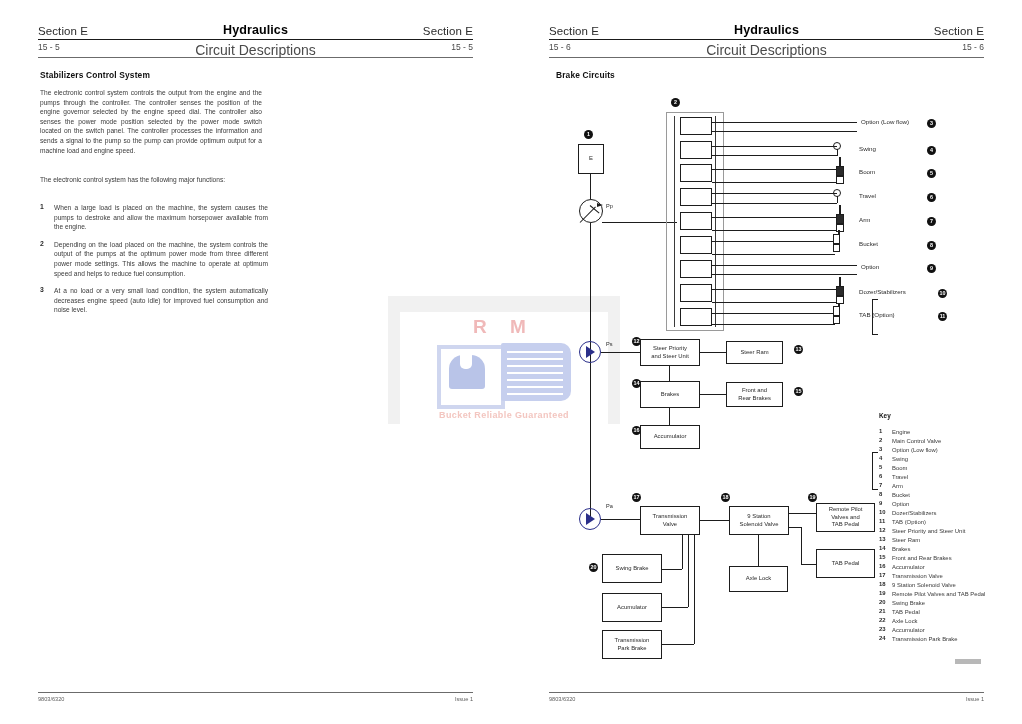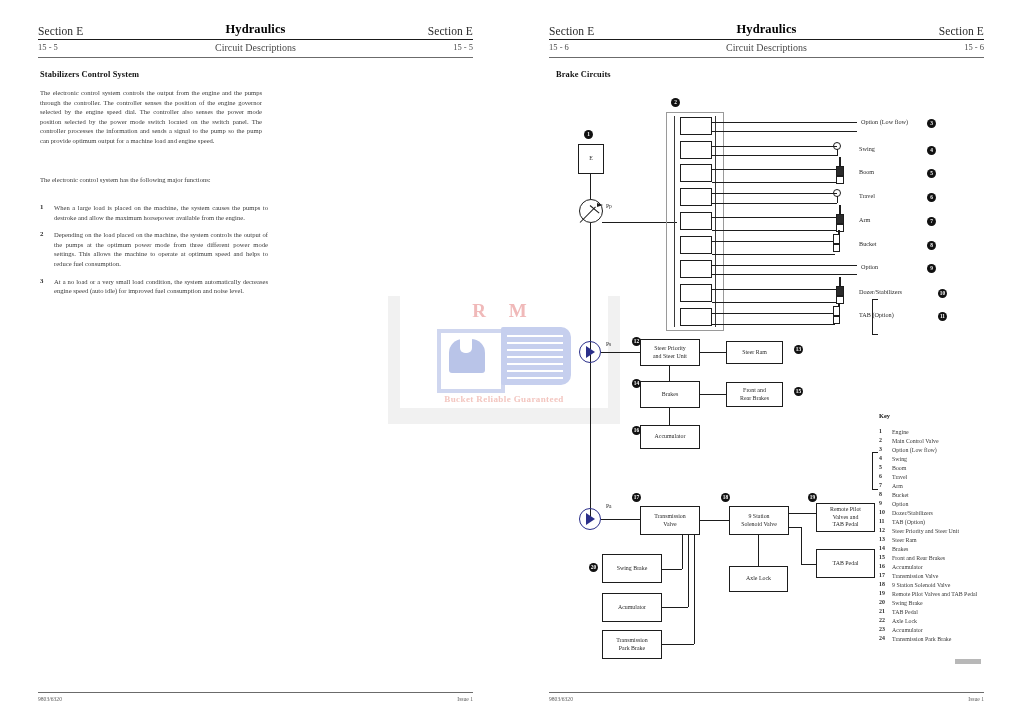--- a/index.html
+++ b/index.html
@@ -1,51 +1,51 @@
 <!DOCTYPE html>
 <html><head>
 <meta charset="utf-8">
 <style>
   html,body{margin:0;padding:0;background:#ffffff;}
   body{width:1022px;height:724px;font-family:"Liberation Sans",sans-serif;color:#1a1a1a;overflow:hidden;}
-  .spread{position:relative;width:1022px;height:724px;font-family:Liberation Serif, serif;}
+  .spread{position:relative;width:1022px;height:724px;}
 
   
   .page{position:absolute;top:0;height:724px;width:511px;}
   .page.left{left:0;}
   .page.right{left:511px;}
 
   
   .hdr{position:absolute;left:38px;right:38px;top:20px;height:26px;}
   .hdr-row1{display:flex;justify-content:space-between;align-items:flex-end;height:17px;}
   .sect{font-size:11.5px;color:#2b2b2b;letter-spacing:.1px;}
   .hdr-title{font-size:12.5px;font-weight:bold;color:#000;letter-spacing:.1px;}
   .rule-thick{border-bottom:1.6px solid #1a1a1a;margin-top:2px;}
   .hdr-row2{display:flex;justify-content:space-between;align-items:flex-start;height:15px;padding-top:2px;}
   .pg{font-size:8.5px;color:#4a4a4a;}
-  .sub{font-size:10px;color:#4a4a4a;}
+  .sub{font-size:14px;color:#4a4a4a;}
   .rule-thin{border-bottom:.8px solid #6b6b6b;}
 
   
   .h2{position:absolute;font-size:8.4px;font-weight:bold;color:#111;letter-spacing:.15px;}
   .para{position:absolute;width:222px;font-size:6.6px;line-height:9.6px;color:#3a3a3a;text-align:justify;}
   .listwrap{position:absolute;width:228px;}
   .li{display:flex;margin-bottom:8px;}
   .li-n{width:14px;flex:0 0 14px;font-size:6.8px;font-weight:bold;color:#2a2a2a;}
   .li-t{flex:1;font-size:6.6px;line-height:9.6px;color:#3a3a3a;text-align:justify;}
 
   
   .ftr{position:absolute;left:38px;right:38px;bottom:22px;}
   .ftr .rule{border-bottom:.9px solid #6b6b6b;margin-bottom:3px;}
   .ftr-row{display:flex;justify-content:space-between;}
   .ftr-txt{font-size:5.6px;color:#5d5d5d;}
 
   
   .wm{position:absolute;left:388px;top:296px;width:232px;height:128px;background:#f1f1f1;
-      display:flex;align-items:flex-start;justify-content:center;pointer-events:none;}
+      display:flex;align-items:flex-end;justify-content:center;pointer-events:none;}
   .wm-inner{position:relative;width:208px;height:112px;background:#fff;display:flex;flex-direction:column;
             align-items:center;justify-content:center;}
   .wm-rm{position:absolute;top:4px;left:50%;transform:translateX(-50%);font-size:19px;font-weight:bold;
          color:#f0b9b9;letter-spacing:9px;}
   .wm-art{position:relative;width:150px;height:62px;margin-top:8px;}
   .wm-box{position:absolute;left:8px;top:4px;width:60px;height:56px;border:4px solid #cfd6ef;}
   .wm-key{position:absolute;left:20px;top:14px;width:36px;height:34px;background:#b9c4e8;
           border-radius:14px 14px 3px 3px;}
   .wm-keyslot{position:absolute;left:31px;top:12px;width:12px;height:16px;background:#fff;border-radius:0 0 5px 5px;}
   .wm-pages{position:absolute;left:72px;top:2px;width:70px;height:58px;background:#c6cfee;

